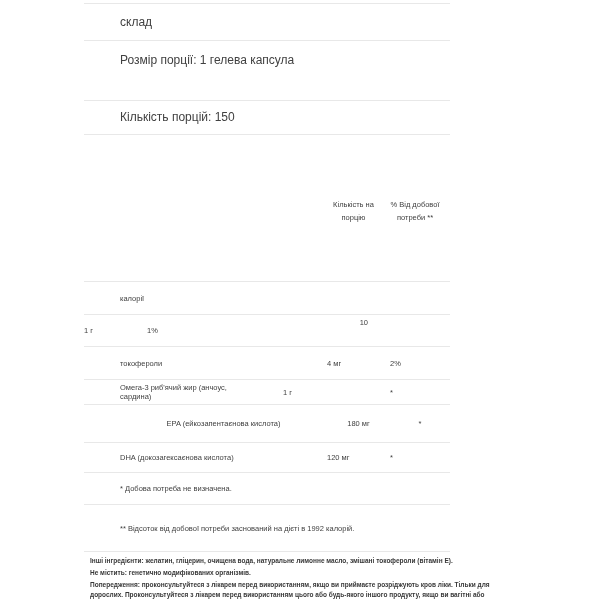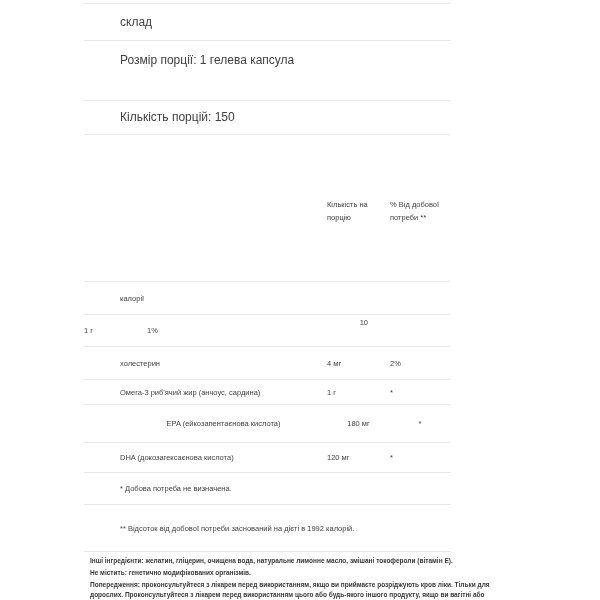--- a/index.html
+++ b/index.html
@@ -30,30 +30,30 @@
     line-height:1.2;
   }
   .r-section{font-size:12px;}
   .r-sklad{height:37px;}
   .r-size{height:39px;}
   .r-count{height:34px;margin-top:21px;}
   .r-header{height:147px;}
   .r-cal{height:33px;gap:15px;}
   .r-fat{height:32px;}
   .r-chol{height:33px;}
-  .r-omega{height:25px;}
+  .r-omega{height:25px;gap:44px;}
   .r-epa{height:38px;text-align:center;}
   .r-dha{height:30px;justify-content:space-between;}
   .r-fn1{height:32px;}
   .r-fn2{height:47px;}
   .cell-name{flex:1;padding-left:36px;}
   .cell-amt{width:63px;}
   .cell-pct{width:60px;}
   .amt-right{text-align:right;padding-right:7px;margin-top:48px;}
-  .hdr-cell{line-height:13px;padding-top:5px;padding-right:10px;}
+  .hdr-cell{line-height:13px;padding-top:5px;padding-right:10px;text-align:center;}
   .footnote-cell{flex:1;padding-left:36px;}
   .footer{
     border-top:1px solid var(--divider);
     padding:4px 0 0 6px;
     color:var(--text-bold);
     font-weight:bold;
     font-size:6.5px;
   }
   .footer-line{
     white-space:nowrap;
@@ -91,21 +91,21 @@
     <div class="t-row r-cal">
       <div class="cell-name">калорії</div>
       <div class="cell-amt amt-right">10</div>
       <div class="cell-pct"></div>
     </div>
     <div class="t-row r-fat">
       <div class="cell-amt">1 г</div>
       <div class="cell-pct">1%</div>
     </div>
     <div class="t-row r-chol">
-      <div class="cell-name">холестерин</div>
+      <div class="cell-name">токофероли</div>
       <div class="cell-amt">4 мг</div>
       <div class="cell-pct">2%</div>
     </div>
     <div class="t-row r-omega">
       <div class="cell-name">Омега-3 риб'ячий жир (анчоус, сардина)</div>
       <div class="cell-amt">1 г</div>
       <div class="cell-pct">*</div>
     </div>
     <div class="t-row r-epa">
       <div class="cell-name">EPA (ейкозапентаєнова кислота)</div>

